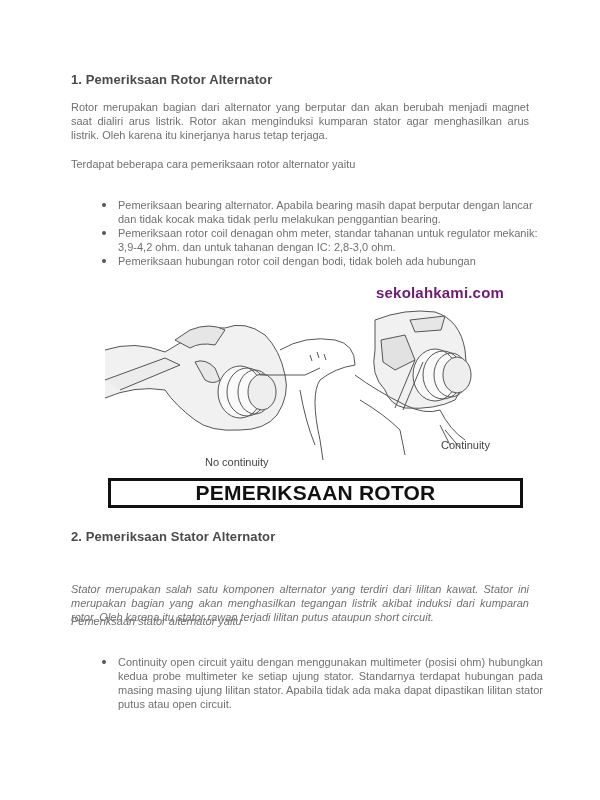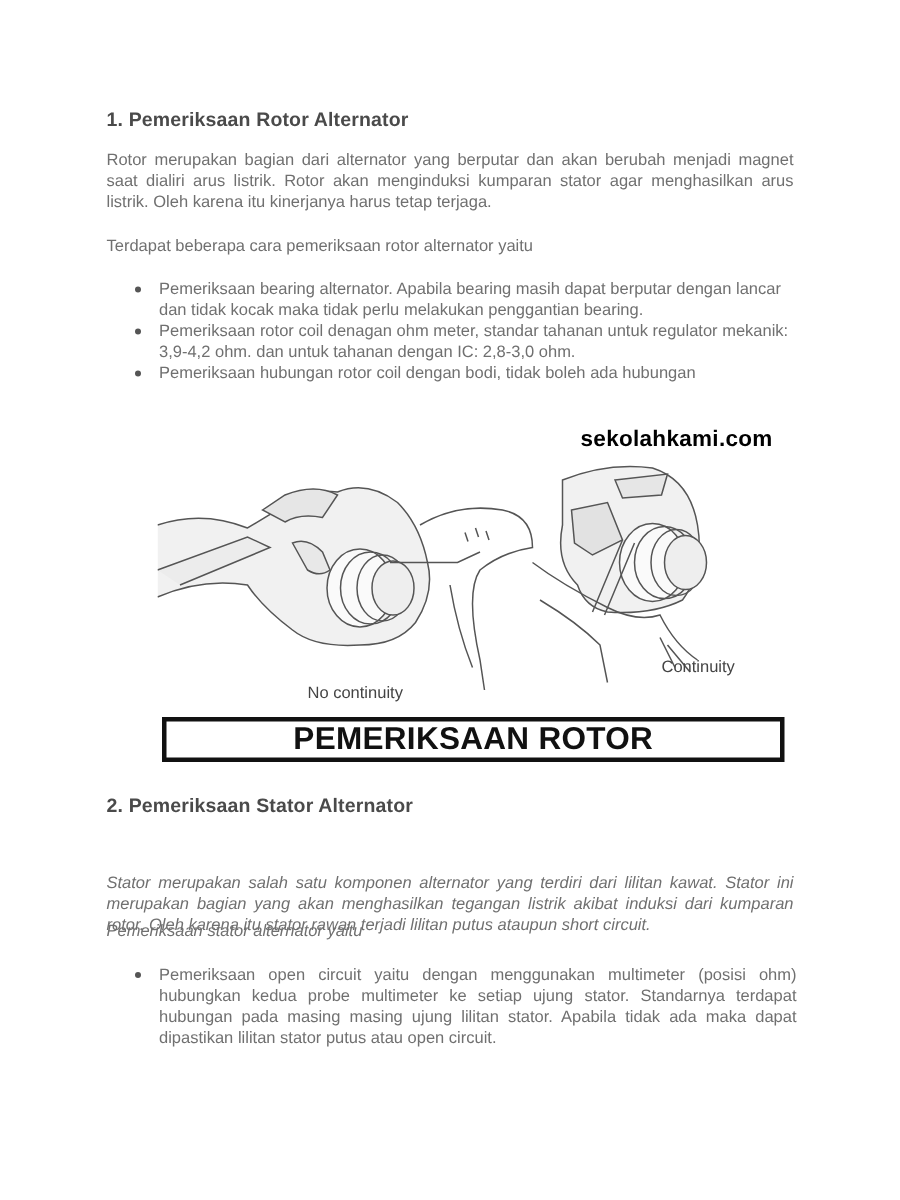--- a/index.html
+++ b/index.html
@@ -14,36 +14,36 @@
   h2 {
     position: absolute; margin: 0;
     font-size: 13px; font-weight: bold; color: #4a4a4a;
     left: 71px; letter-spacing: 0.1px;
   }
   .para {
     position: absolute; left: 71px; width: 458px; margin: 0;
     font-size: 11px; line-height: 14px; text-align: justify; color: #707070;
   }
   ul.bullets {
-    position: absolute; left: 71px; width: 460px; margin: 0; padding: 0;
+    position: absolute; left: 71px; width: 460px; margin: 12px; padding: 0;
     list-style: none;
   }
   ul.bullets li {
     position: relative; padding-left: 35px;
     font-size: 11px; line-height: 14px; color: #707070;
   }
   ul.bullets li .dot {
     position: absolute; left: 19px; top: 5px; width: 4px; height: 4px;
     background: #555; border-radius: 50%;
   }
   ul.bullets.justify li { text-align: justify; }
   .figure { position: absolute; left: 105px; top: 280px; width: 430px; height: 185px; }
   .watermark {
-    position: absolute; left: 387px; top: 284px;
-    font-size: 15px; font-weight: bold; color: #000000; letter-spacing: 0.2px;
+    position: absolute; left: 376px; top: 284px;
+    font-size: 15px; font-weight: bold; color: #701a75; letter-spacing: 0.2px;
   }
   .caption {
     position: absolute; font-size: 11px; color: #444;
   }
   .banner {
     position: absolute; left: 108px; top: 478px; width: 415px; height: 30px;
     border: 3px solid #111; box-sizing: border-box;
     display: flex; align-items: center; justify-content: center;
     font-size: 21px; font-weight: bold; color: #111; letter-spacing: 0.2px;
   }
@@ -103,16 +103,16 @@
 
   <div class="banner">PEMERIKSAAN ROTOR</div>
 
   <h2 style="top:529px;">2. Pemeriksaan Stator Alternator</h2>
 
   <p class="para" style="top:582px;font-style:italic;">Stator merupakan salah satu komponen alternator yang terdiri dari lilitan kawat. Stator ini merupakan bagian yang akan menghasilkan tegangan listrik akibat induksi dari kumparan rotor. Oleh karena itu stator rawan terjadi lilitan putus ataupun short circuit.</p>
 
   <p class="para" style="top:614px;font-style:italic;">Pemeriksaan stator alternator yaitu</p>
 
   <ul class="bullets justify" style="top:643px;">
-    <li><span class="dot"></span><span>Pemeriksaan open circuit yaitu dengan menggunakan multimeter (posisi ohm) hubungkan kedua probe multimeter ke setiap ujung stator. Standarnya terdapat hubungan pada masing masing ujung lilitan stator. Apabila tidak ada maka dapat dipastikan lilitan stator putus atau open circuit.</span></li>
+    <li><span class="dot"></span><span>Continuity open circuit yaitu dengan menggunakan multimeter (posisi ohm) hubungkan kedua probe multimeter ke setiap ujung stator. Standarnya terdapat hubungan pada masing masing ujung lilitan stator. Apabila tidak ada maka dapat dipastikan lilitan stator putus atau open circuit.</span></li>
   </ul>
 
 </div>
 
 </body></html>

